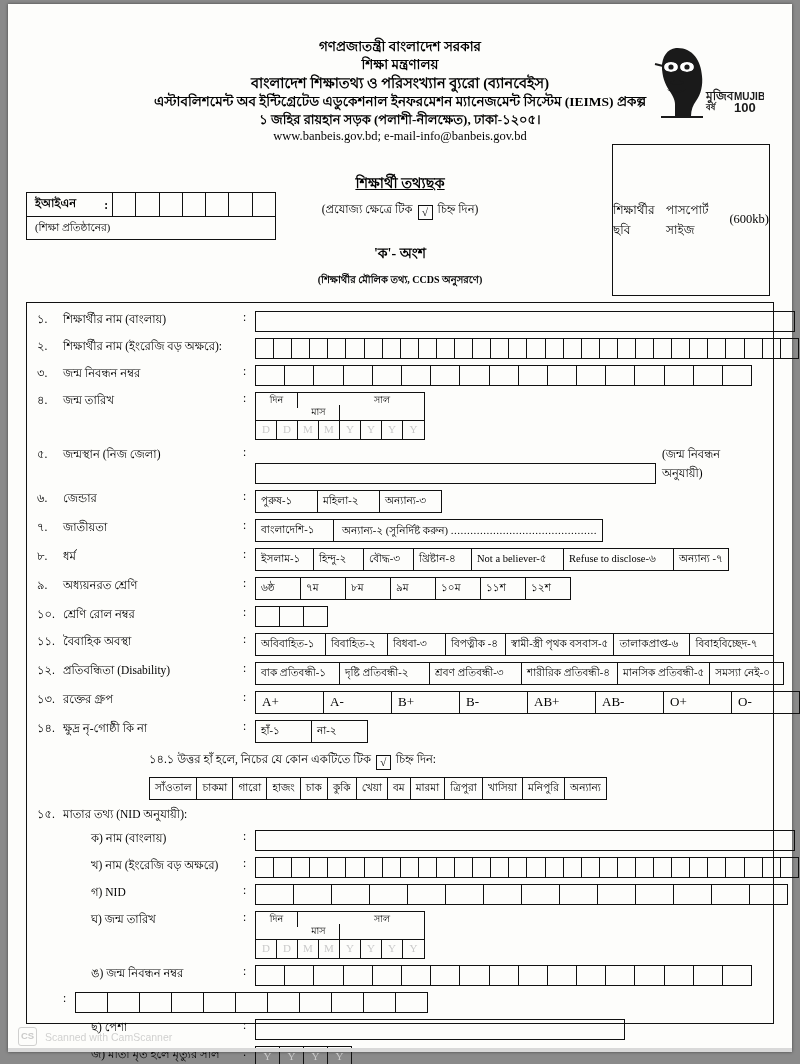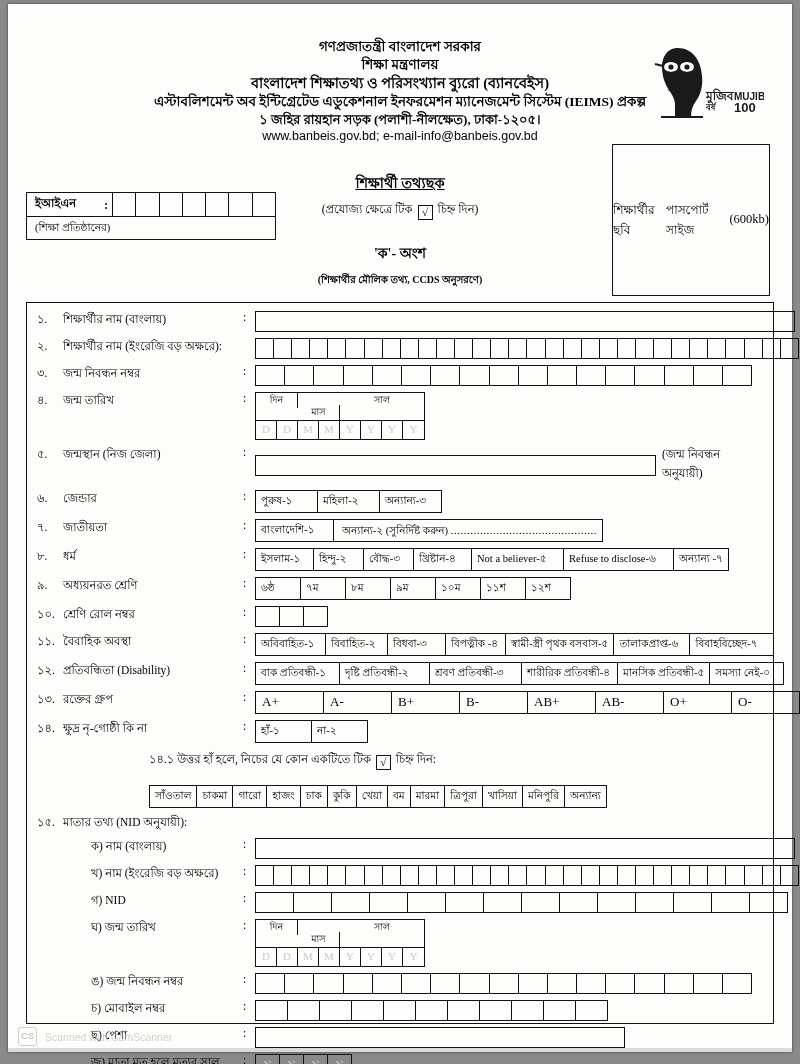--- a/index.html
+++ b/index.html
@@ -19,21 +19,21 @@
   }
   .sheet { position: relative; width: 100%; height: 100%; padding: 0; border-radius: 13px; }
 
   
   .hdr { text-align: center; padding-top: 34px; line-height: 1.32; }
   .hdr .l1 { font-size: 13.5px; font-weight: bold; }
   .hdr .l2 { font-size: 13.5px; font-weight: bold; }
   .hdr .l3 { font-size: 14.5px; font-weight: bold; }
   .hdr .l4 { font-size: 13.5px; font-weight: bold; }
   .hdr .l5 { font-size: 13px; font-weight: bold; }
-  .hdr .l6 { font-size: 12.5px; font-family: Liberation Sans, sans-serif; }
+  .hdr .l6 { font-size: 12.5px; font-family: Liberation Serif, serif; }
 
   
   .mujib { position: absolute; right: 28px; top: 38px; width: 110px; height: 76px; }
   .mujib svg { display: block; }
 
   
   .eiin-wrap { position: absolute; left: 18px; top: 188px; width: 250px; border: 1px solid #111; }
   .eiin-row { display: flex; align-items: stretch; height: 24px; border-bottom: 1px solid #111; }
   .eiin-label { width: 86px; display: flex; align-items: center; justify-content: space-between;
                 padding: 0 4px 0 8px; font-size: 11.5px; font-weight: bold; border-right: 1px solid #111; }
@@ -294,21 +294,21 @@
           <v>Y</v>
         </div>
       </div>
           </div>
     </div>
 
     <div class="row">
       <div class="num">৫.</div>
       <div class="lbl">জন্মস্থান (নিজ জেলা)</div>
       <div class="colon">:</div>
-      <div class="fld" style="display:flex;align-items:center;gap:6px">
+      <div class="fld" style="display:flex;align-items:flex-end;gap:6px">
         <div class="line-box" style="width:404px"></div>
         <span class="note">(জন্ম নিবন্ধন অনুযায়ী)</span>
       </div>
     </div>
 
     <div class="row">
       <div class="num">৬.</div>
       <div class="lbl">জেন্ডার</div>
       <div class="colon">:</div>
       <div class="fld">
@@ -438,21 +438,21 @@
       <div class="lbl">ক্ষুদ্র নৃ-গোষ্ঠী কি না</div>
       <div class="colon">:</div>
       <div class="fld">
             <div class="opts">
         <s style="min-width:56px">হাঁ-১</s>
         <s style="min-width:56px">না-২</s>
       </div>
           </div>
     </div>
 
-    <div class="row" style="margin-bottom:11px">
+    <div class="row" style="margin-bottom:3px">
       <div class="num"></div>
       <div class="sub-head" style="padding-left:86px">
         <span>১৪.১</span>
         <span>উত্তর হাঁ হলে, নিচের যে কোন একটিতে টিক</span>
         <span class="tickbox">√</span>
         <span>চিহ্ন দিন:</span>
       </div>
     </div>
     <div class="row">
       <div class="num"></div>
@@ -615,24 +615,20 @@
               <b></b>
               <b></b>
               <b></b>
               <b></b>
       </div>
           </div>
     </div>
 
     <div class="row">
       <div class="num"></div>
-      <div class="lbl ind">
-        <span>চ)</span>
-        <span>মোবাইল নম্বর</span>
-      </div>
       <div class="colon">:</div>
       <div class="fld">
             <div class="cells c-mob">
         <b></b>
               <b></b>
               <b></b>
               <b></b>
               <b></b>
               <b></b>
               <b></b>

